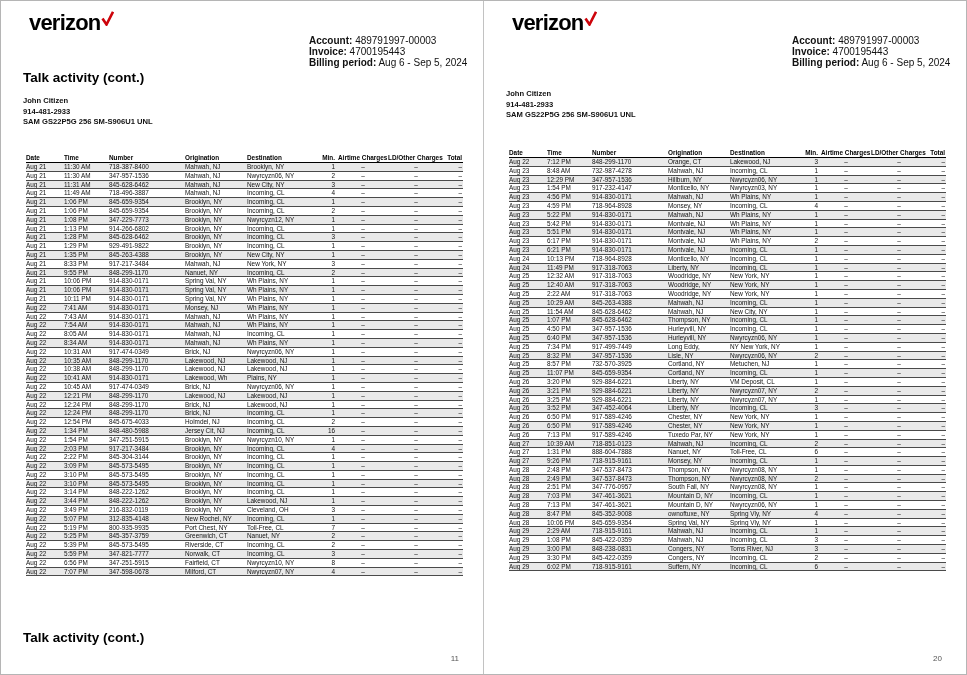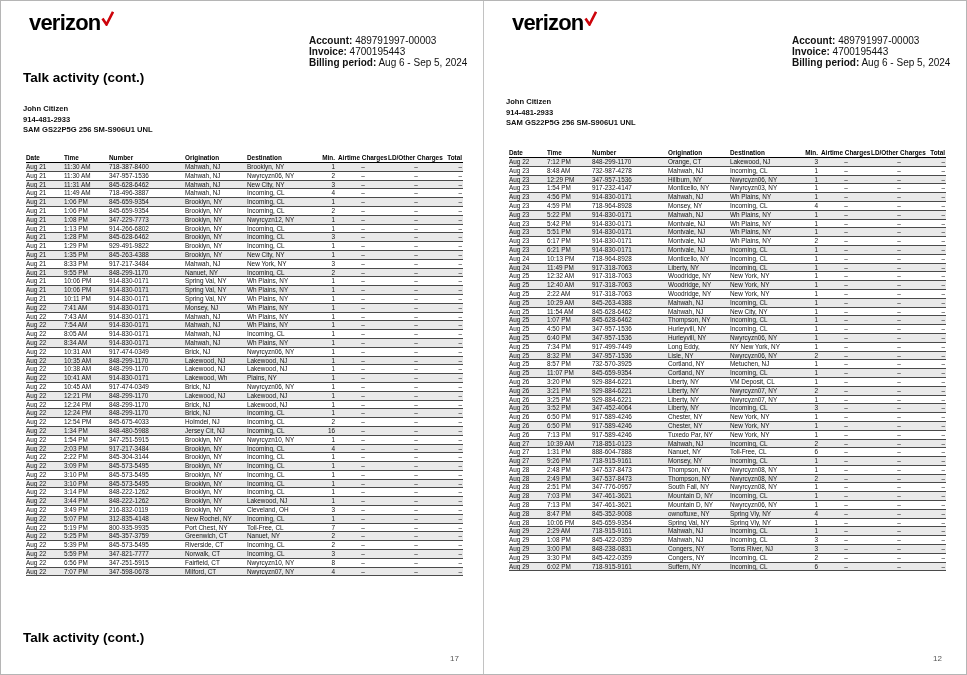--- a/index.html
+++ b/index.html
@@ -24,21 +24,21 @@
   
   .account{position:absolute;left:308px;top:34px;font-size:10px;line-height:11px;color:#111;}
   .account .lbl{font-weight:bold;}
   
   .section-heading{
     position:absolute;left:22px;top:69px;
     font-size:13.5px;font-weight:bold;color:#000;
   }
   .subscriber{
     position:absolute;left:22px;top:95px;
-    font-size:7.6px;font-weight:bold;line-height:10.5px;color:#111;margin-top:8px;
+    font-size:7.6px;font-weight:bold;line-height:10.5px;color:#111;
   }
   
   .talk-table{
     position:absolute;left:25px;top:153px;width:437px;
     border-collapse:collapse;table-layout:fixed;
   }
   .page-right .talk-table{top:148px;}
   .talk-table th{
     font-size:6.4px;font-weight:bold;text-align:left;
     padding:0;height:8px;line-height:8px;
@@ -629,21 +629,21 @@
             <td class="c3">Milford, CT</td>
             <td class="c4">Nwyrcyzn07, NY</td>
             <td class="c5">4</td>
             <td class="c6">–</td>
             <td class="c7">–</td>
             <td class="c8">–</td>
           </tr>
         </tbody>
     </table>
     <div class="footer-heading">Talk activity (cont.)</div>
-    <div class="page-number">17</div>
+    <div class="page-number">11</div>
   </div>
 
   <div class="page page-right">
     <div class="logo">
       <span class="logo-text">verizon</span>
       <span class="logo-check">
         <svg width="13" height="15" viewBox="0 0 13 15">
             <path d="M1.5 7.5 L5.5 13.5 L12 0.8" stroke="#cd040b" stroke-width="2.6" fill="none"></path>
           </svg>
       </span>
@@ -1196,16 +1196,16 @@
             <td class="c2">718-915-9161</td>
             <td class="c3">Suffern, NY</td>
             <td class="c4">Incoming, CL</td>
             <td class="c5">6</td>
             <td class="c6">–</td>
             <td class="c7">–</td>
             <td class="c8">–</td>
           </tr>
         </tbody>
     </table>
-    <div class="page-number">12</div>
+    <div class="page-number">20</div>
   </div>
 
 </div>
 
 </body></html>

